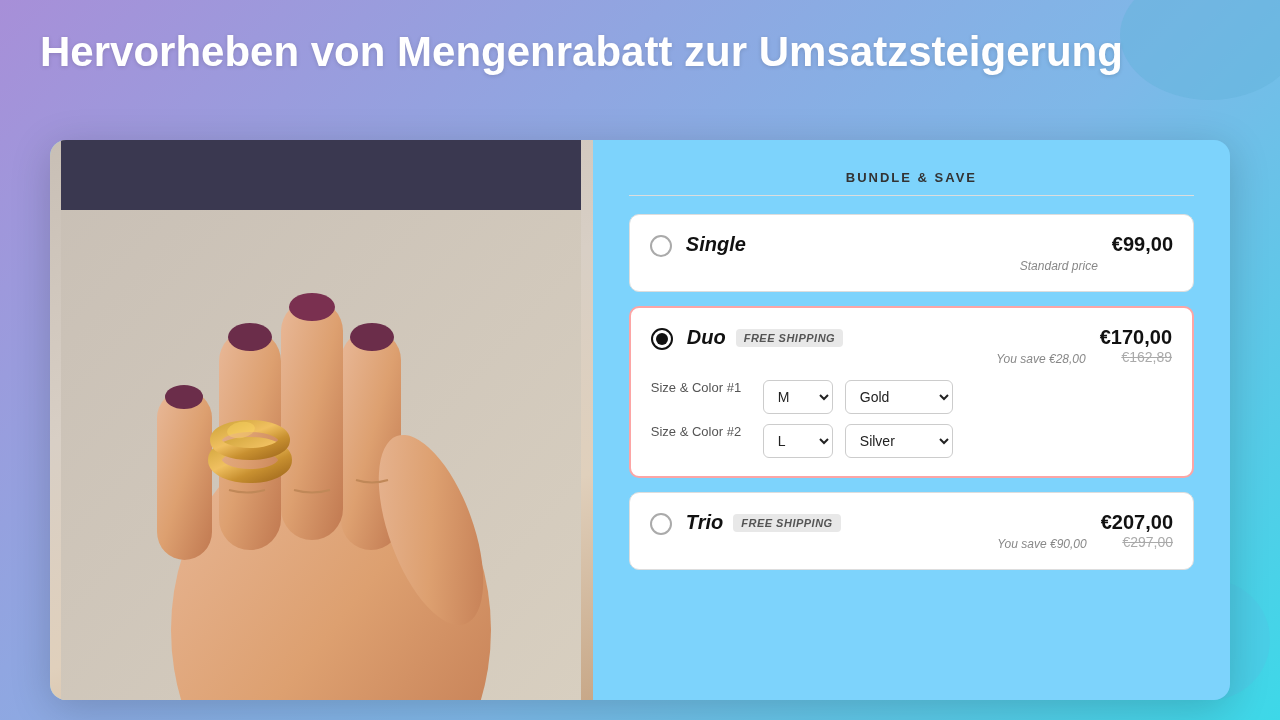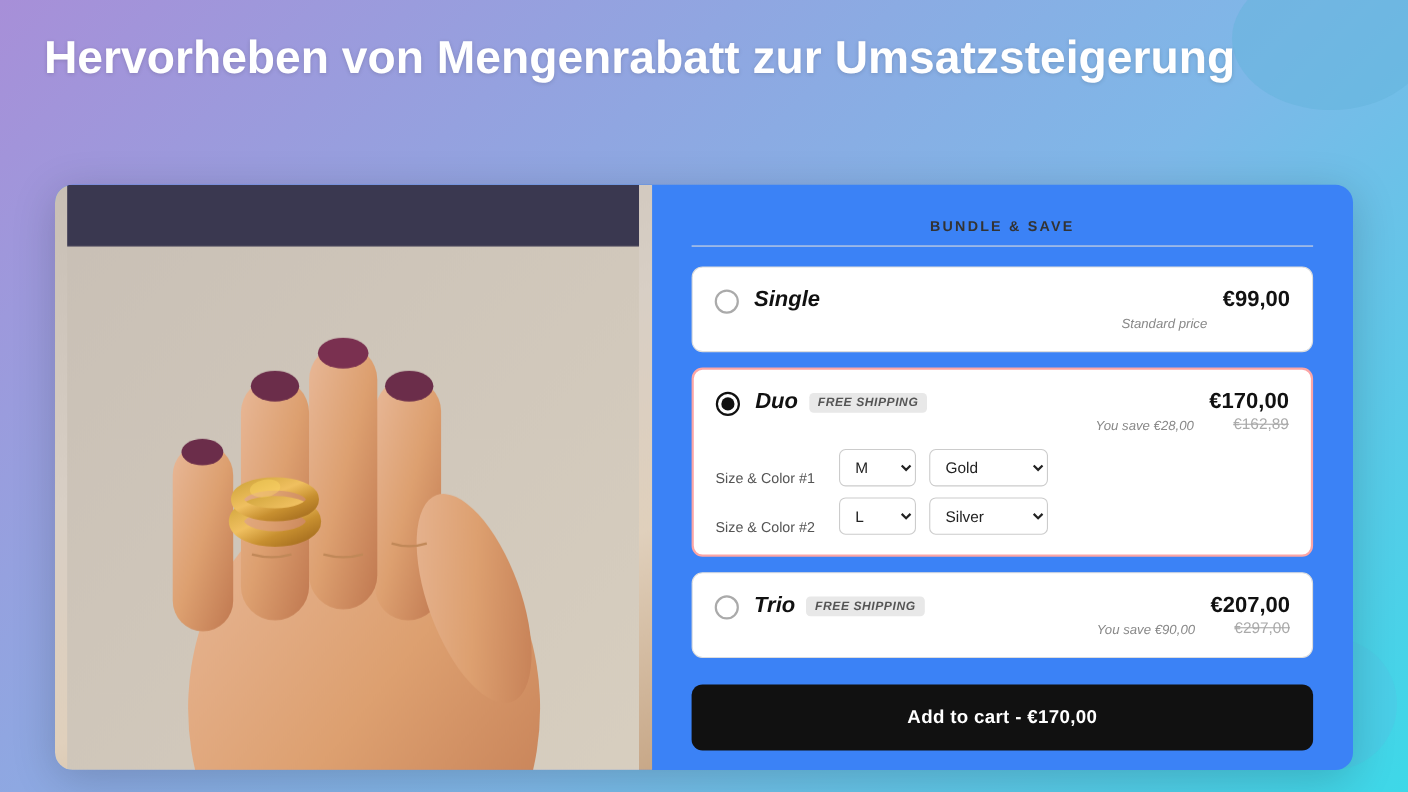--- a/index.html
+++ b/index.html
@@ -46,27 +46,26 @@
       text-shadow: 0 1px 4px rgba(0,0,0,0.15);
       line-height: 1.15;
     }
 
     .main-card {
       position: absolute;
       top: 140px;
       left: 50px;
       right: 50px;
       bottom: 20px;
-      background: #3b82f6;
+      background: #7dd3fc;
       border-radius: 16px;
       overflow: hidden;
       display: flex;
       z-index: 1;
       box-shadow: 0 8px 40px rgba(0,0,0,0.18);
-      margin-top: 28px;
     }
 
     
     .product-image-section {
       width: 46%;
       flex-shrink: 0;
       background: #d8d0c8;
       position: relative;
       overflow: hidden;
     }
@@ -195,21 +194,21 @@
 
     
     .option-dropdowns {
       margin-top: 14px;
       display: flex;
       flex-direction: column;
       gap: 10px;
     }
     .dropdown-row {
       display: flex;
-      align-items: flex-end;
+      align-items: flex-start;
       gap: 12px;
     }
     .dropdown-label {
       font-size: 13px;
       color: #555;
       min-width: 100px;
     }
     .dropdown-select {
       border: 1.5px solid #ccc;
       border-radius: 6px;
@@ -388,15 +387,14 @@
           </div>
           <div class="option-subtitle">You save €90,00</div>
         </div>
         <div class="option-price">
           <span class="price-main">€207,00</span>
           <span class="price-original">€297,00</span>
         </div>
       </div>
     </div>
 
-    <button class="add-to-cart-btn">Add to cart - €170,00</button>
   </section>
 </main>
 
 </body></html>

